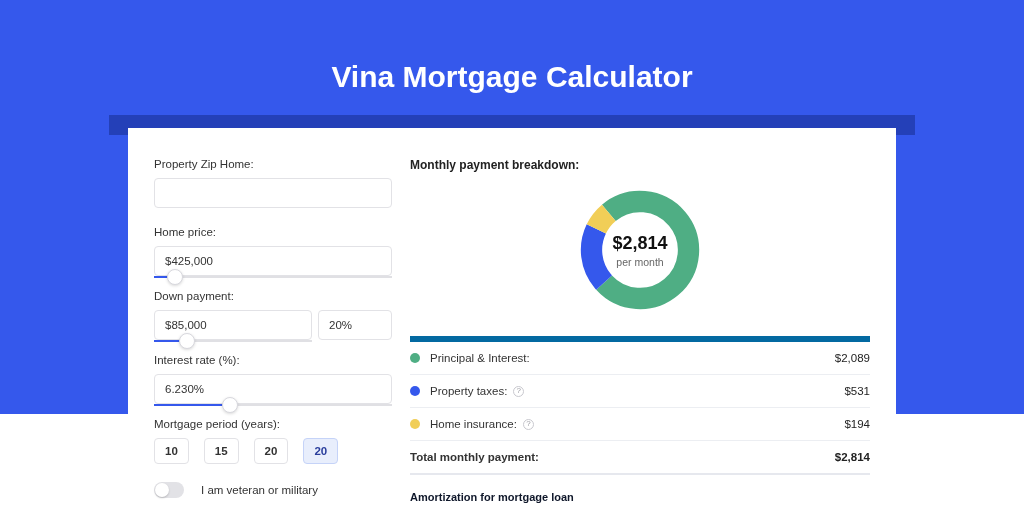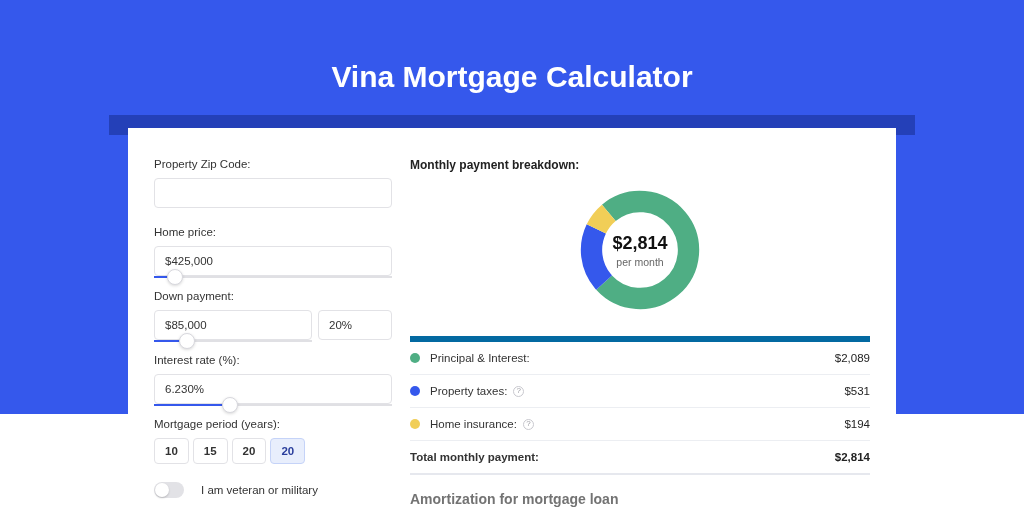--- a/index.html
+++ b/index.html
@@ -18,21 +18,21 @@
   .input-row .text-input.amount { width: 158px; }
   .input-row .text-input.pct { width: 74px; }
 
   .slider-wrap { width: 238px; height: 2px; background: #e0e0e4; position: relative; margin-top: 0; }
   .slider-fill { height: 2px; background: #3558ec; position: absolute; left: 0; top: 0; }
   .slider-thumb { position: absolute; top: -7px; width: 16px; height: 16px; border-radius: 50%; background: #fff; border: 1px solid #d8d8de; box-shadow: 0 1px 3px rgba(0,0,0,0.15); margin-left: -8px; }
 
   .group { margin-bottom: 18px; }
   .group.tight { margin-bottom: 12px; }
 
-  .seg-group { display: flex; gap: 0; }
+  .seg-group { display: flex; gap: 11px; }
   .seg-btn { font-size: 11.5px; font-weight: 600; color: #333; background: #fff; border: 1px solid #e2e2e6; padding: 6px 10px; border-radius: 4px; margin-right: 4px; cursor: pointer; min-width: 34px; text-align: center; }
   .seg-btn.active { background: #e8eefc; border-color: #c5d3f8; color: #2a3e9c; }
 
   .toggle-row { display: flex; align-items: center; gap: 17px; margin-top: 14px; }
   .toggle { width: 30px; height: 16px; border-radius: 8px; background: #e2e2e6; position: relative; }
   .toggle-knob { width: 14px; height: 14px; border-radius: 50%; background: #fff; position: absolute; top: 1px; left: 1px; box-shadow: 0 1px 2px rgba(0,0,0,0.2); }
   .toggle-label { font-size: 11.5px; color: #333; }
 
   .section-title { font-size: 12px; font-weight: 700; color: #222; margin-bottom: 14px; }
   .donut-wrap { position: relative; width: 128px; height: 128px; margin: 0 auto 22px auto; }
@@ -43,35 +43,35 @@
 
   .legend { border-top: 6px solid #0369a1; }
   .legend-row { display: flex; align-items: center; padding: 10px 0; border-bottom: 1px solid #eceef2; }
   .legend-dot { width: 10px; height: 10px; border-radius: 50%; margin-right: 10px; }
   .legend-label { font-size: 11.5px; color: #333; flex: 1; display: flex; align-items: center; gap: 6px; }
   .legend-amount { font-size: 11.5px; color: #222; }
   .legend-row.total .legend-label, .legend-row.total .legend-amount { font-weight: 700; }
   .legend-row.total { border-bottom: 2px solid #e6e8ee; }
   .info-icon { width: 11px; height: 11px; border: 1px solid #c9c9cf; border-radius: 50%; display: inline-flex; align-items: center; justify-content: center; font-size: 8px; color: #9a9aa2; line-height: 1; }
 
-  .amort-title { font-size: 14px; font-weight: 700; color: #737373; margin-top: 16px; margin-bottom: 10px; }
+  .amort-title { font-size: 11px; font-weight: 700; color: #0f172a; margin-top: 16px; margin-bottom: 10px; }
 </style>
 </head>
 <body>
 
 <div class="page-bg">
   <div class="page-title">Vina Mortgage Calculator</div>
   <div class="dark-strip"></div>
 
   <div class="card">
 
     <div class="left-col">
 
       <div class="group">
-        <div class="field-label">Property Zip Code:</div>
+        <div class="field-label">Property Zip Home:</div>
         <input class="text-input" type="text" value="" style="">
       </div>
 
       <div class="group tight">
         <div class="field-label">Home price:</div>
         <input class="text-input" type="text" value="$425,000" style="">
         <div class="slider-wrap">
           <div class="slider-fill" id="hp-fill" style="width: 9%;"></div>
           <div class="slider-thumb" id="hp-thumb" style="left: 9%;"></div>
         </div>

